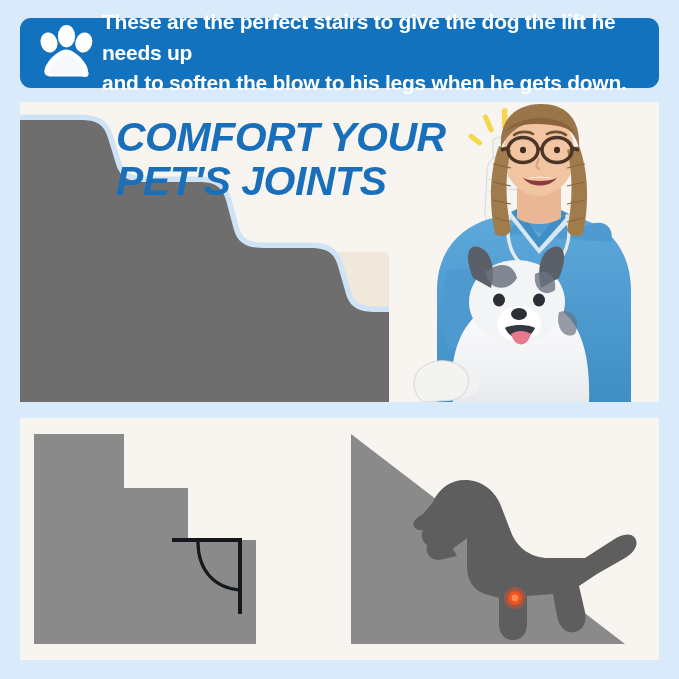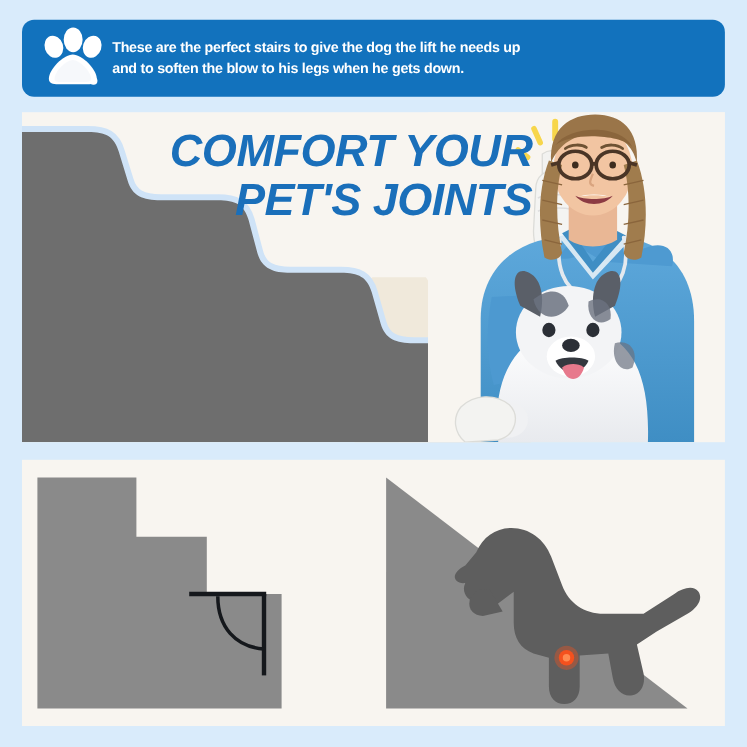--- a/index.html
+++ b/index.html
@@ -36,21 +36,21 @@
   }
   #paw-badge {
     width: 60px;
     height: 58px;
     flex: 0 0 60px;
     position: relative;
     margin-right: 6px;
   }
   #banner-text {
     color: #ffffff;
-    font-size: 13px;
+    font-size: 21px;
     font-weight: bold;
     line-height: 1.45;
     letter-spacing: -0.25px;
     white-space: pre-line;
   }
 
   
   #hero-panel {
     position: absolute;
     left: 20px;
@@ -65,21 +65,21 @@
     left: 232px;
     top: 150px;
     width: 330px;
     height: 260px;
   }
   #hero-title {
     position: absolute;
     left: 96px;
     top: 14px;
     width: 368px;
-    text-align: right;
+    text-align: left;
     color: #1a6fba;
     font-size: 41px;
     font-weight: bold;
     font-style: italic;
     line-height: 1.07;
     letter-spacing: -0.5px;
     white-space: pre-line;
     z-index: 6;
   }
   #hero-stairs {

